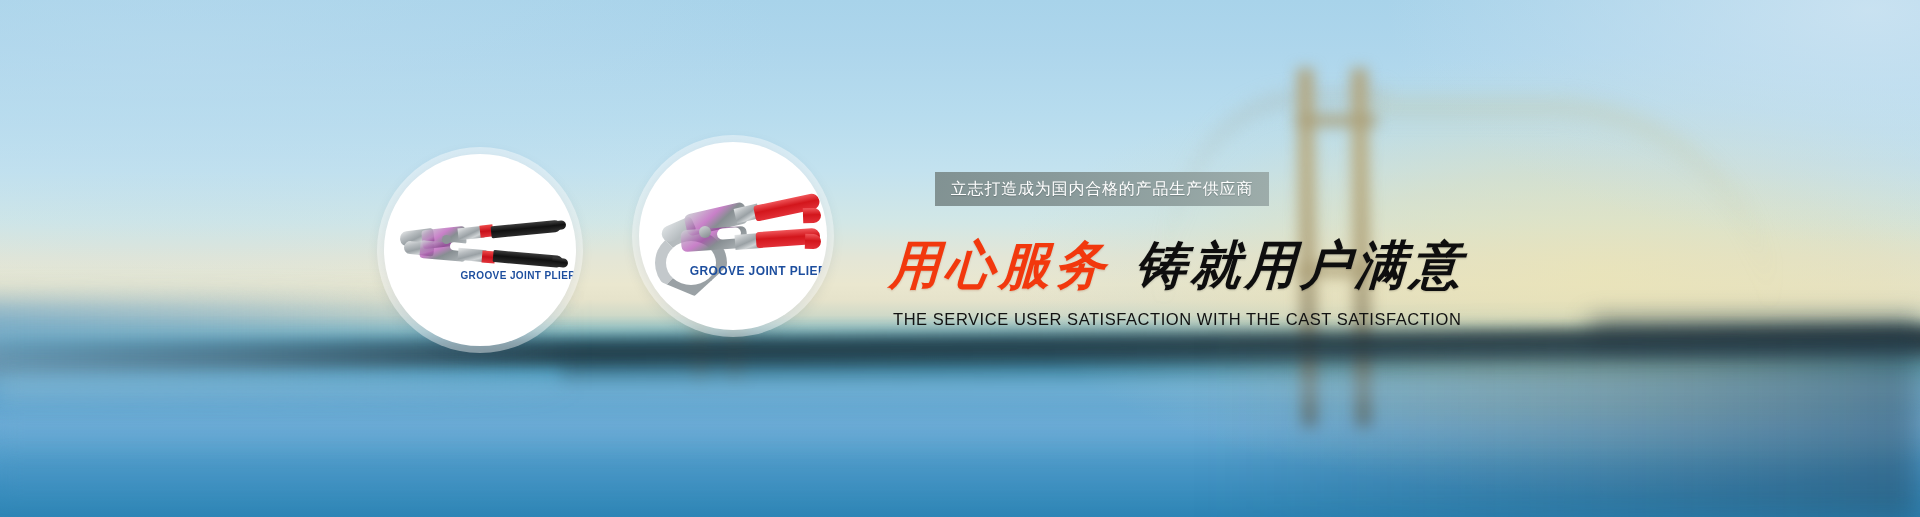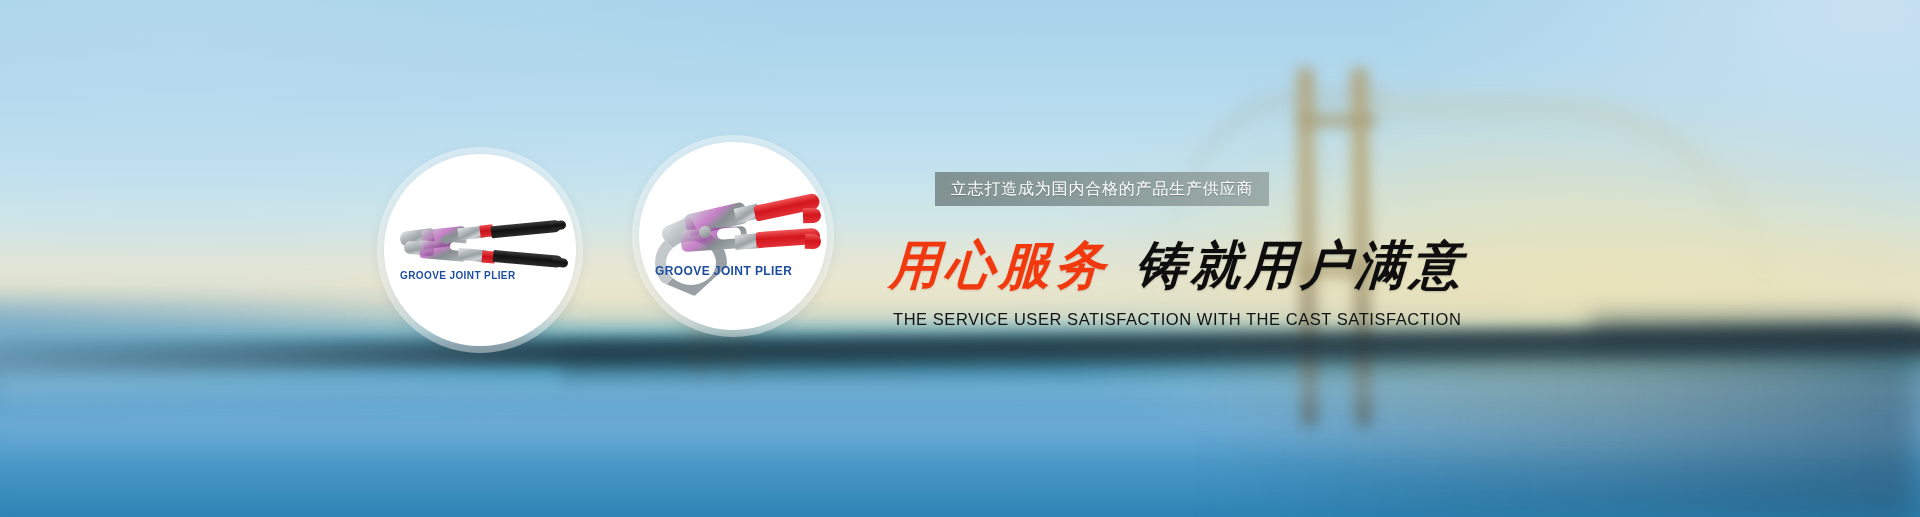--- a/index.html
+++ b/index.html
@@ -230,23 +230,23 @@
     box-shadow:
       0 0 0 7px rgba(255,255,255,0.42),
       0 4px 16px rgba(40,70,95,0.22);
     overflow: hidden;
   }
   .circle-a { left: 384px; top: 154px; width: 192px; height: 192px; }
   .circle-b { left: 639px; top: 142px; width: 188px; height: 188px; }
 
   .circle-label {
     position: absolute;
-    left: 16px;
+    left: 0;
     width: 100%;
-    text-align: left;
+    text-align: right;
     color: #1d4e9e;
     font-weight: bold;
     letter-spacing: 0.4px;
     white-space: nowrap;
   }
   .circle-a .circle-label { top: 116px; font-size: 10px; }
   .circle-b .circle-label { top: 122px; font-size: 12px; }
 
   
   .tool-a { position: absolute; left: 16px; top: 68px; width: 164px; height: 52px; }

